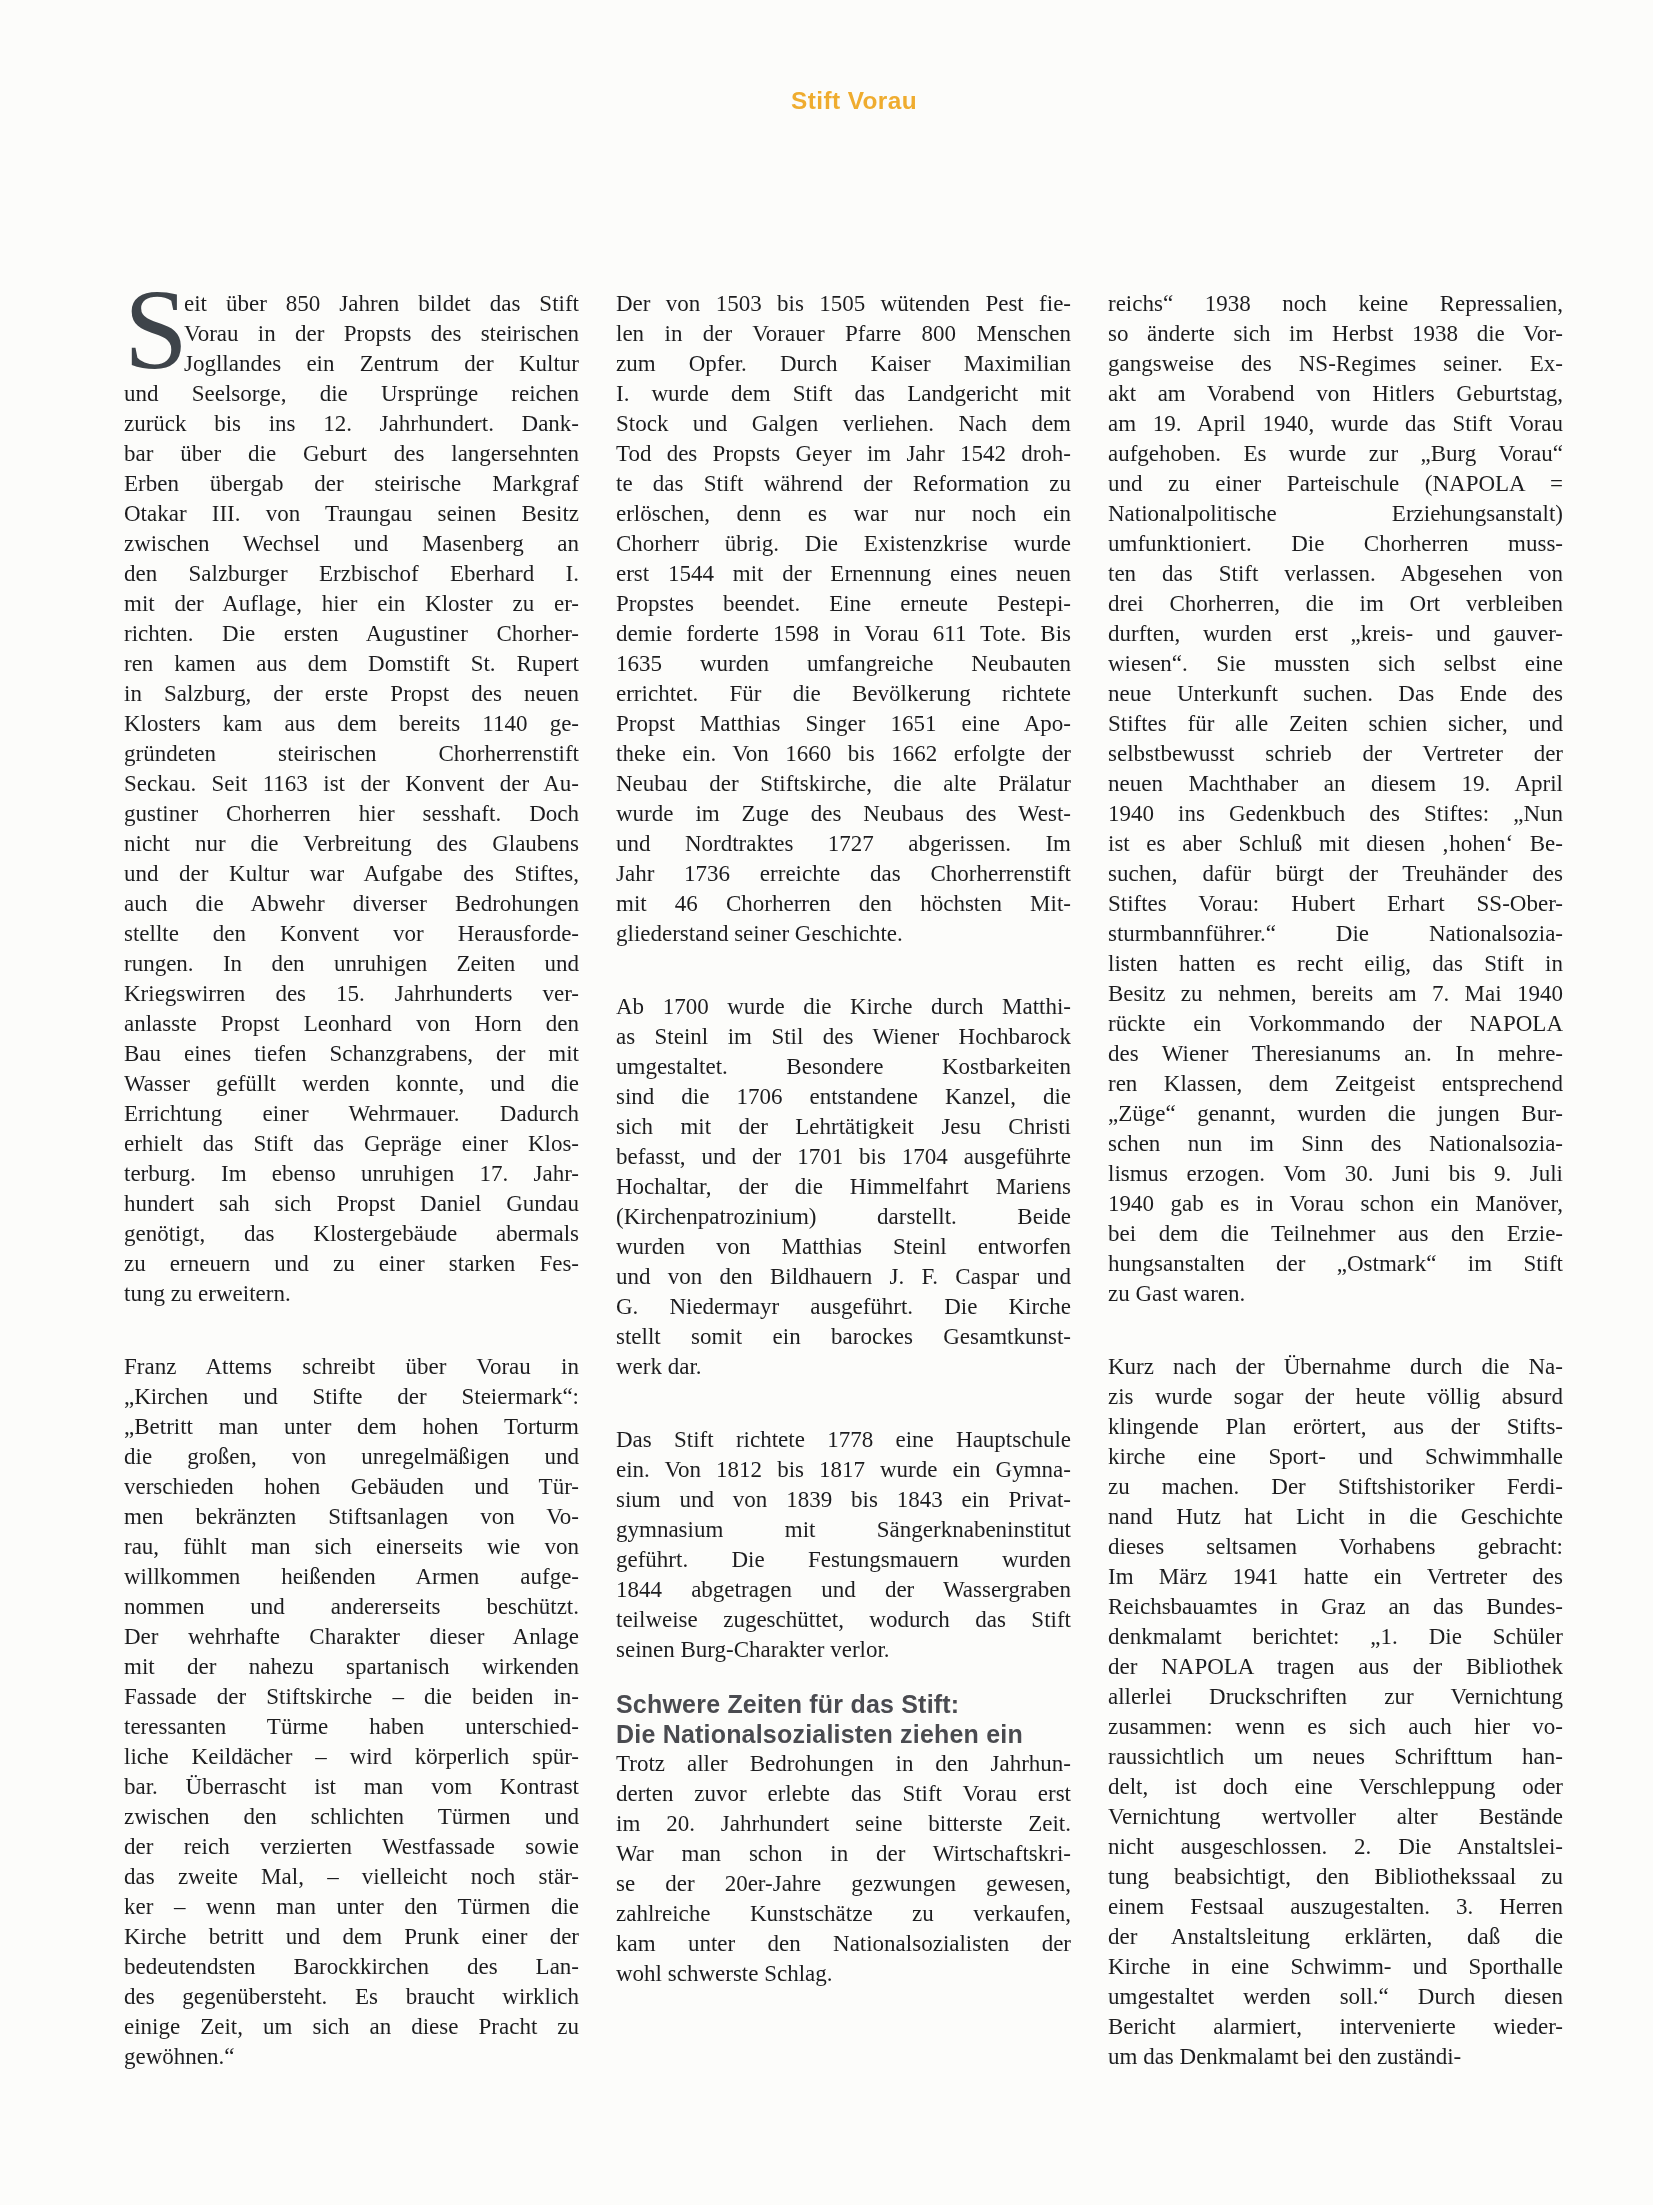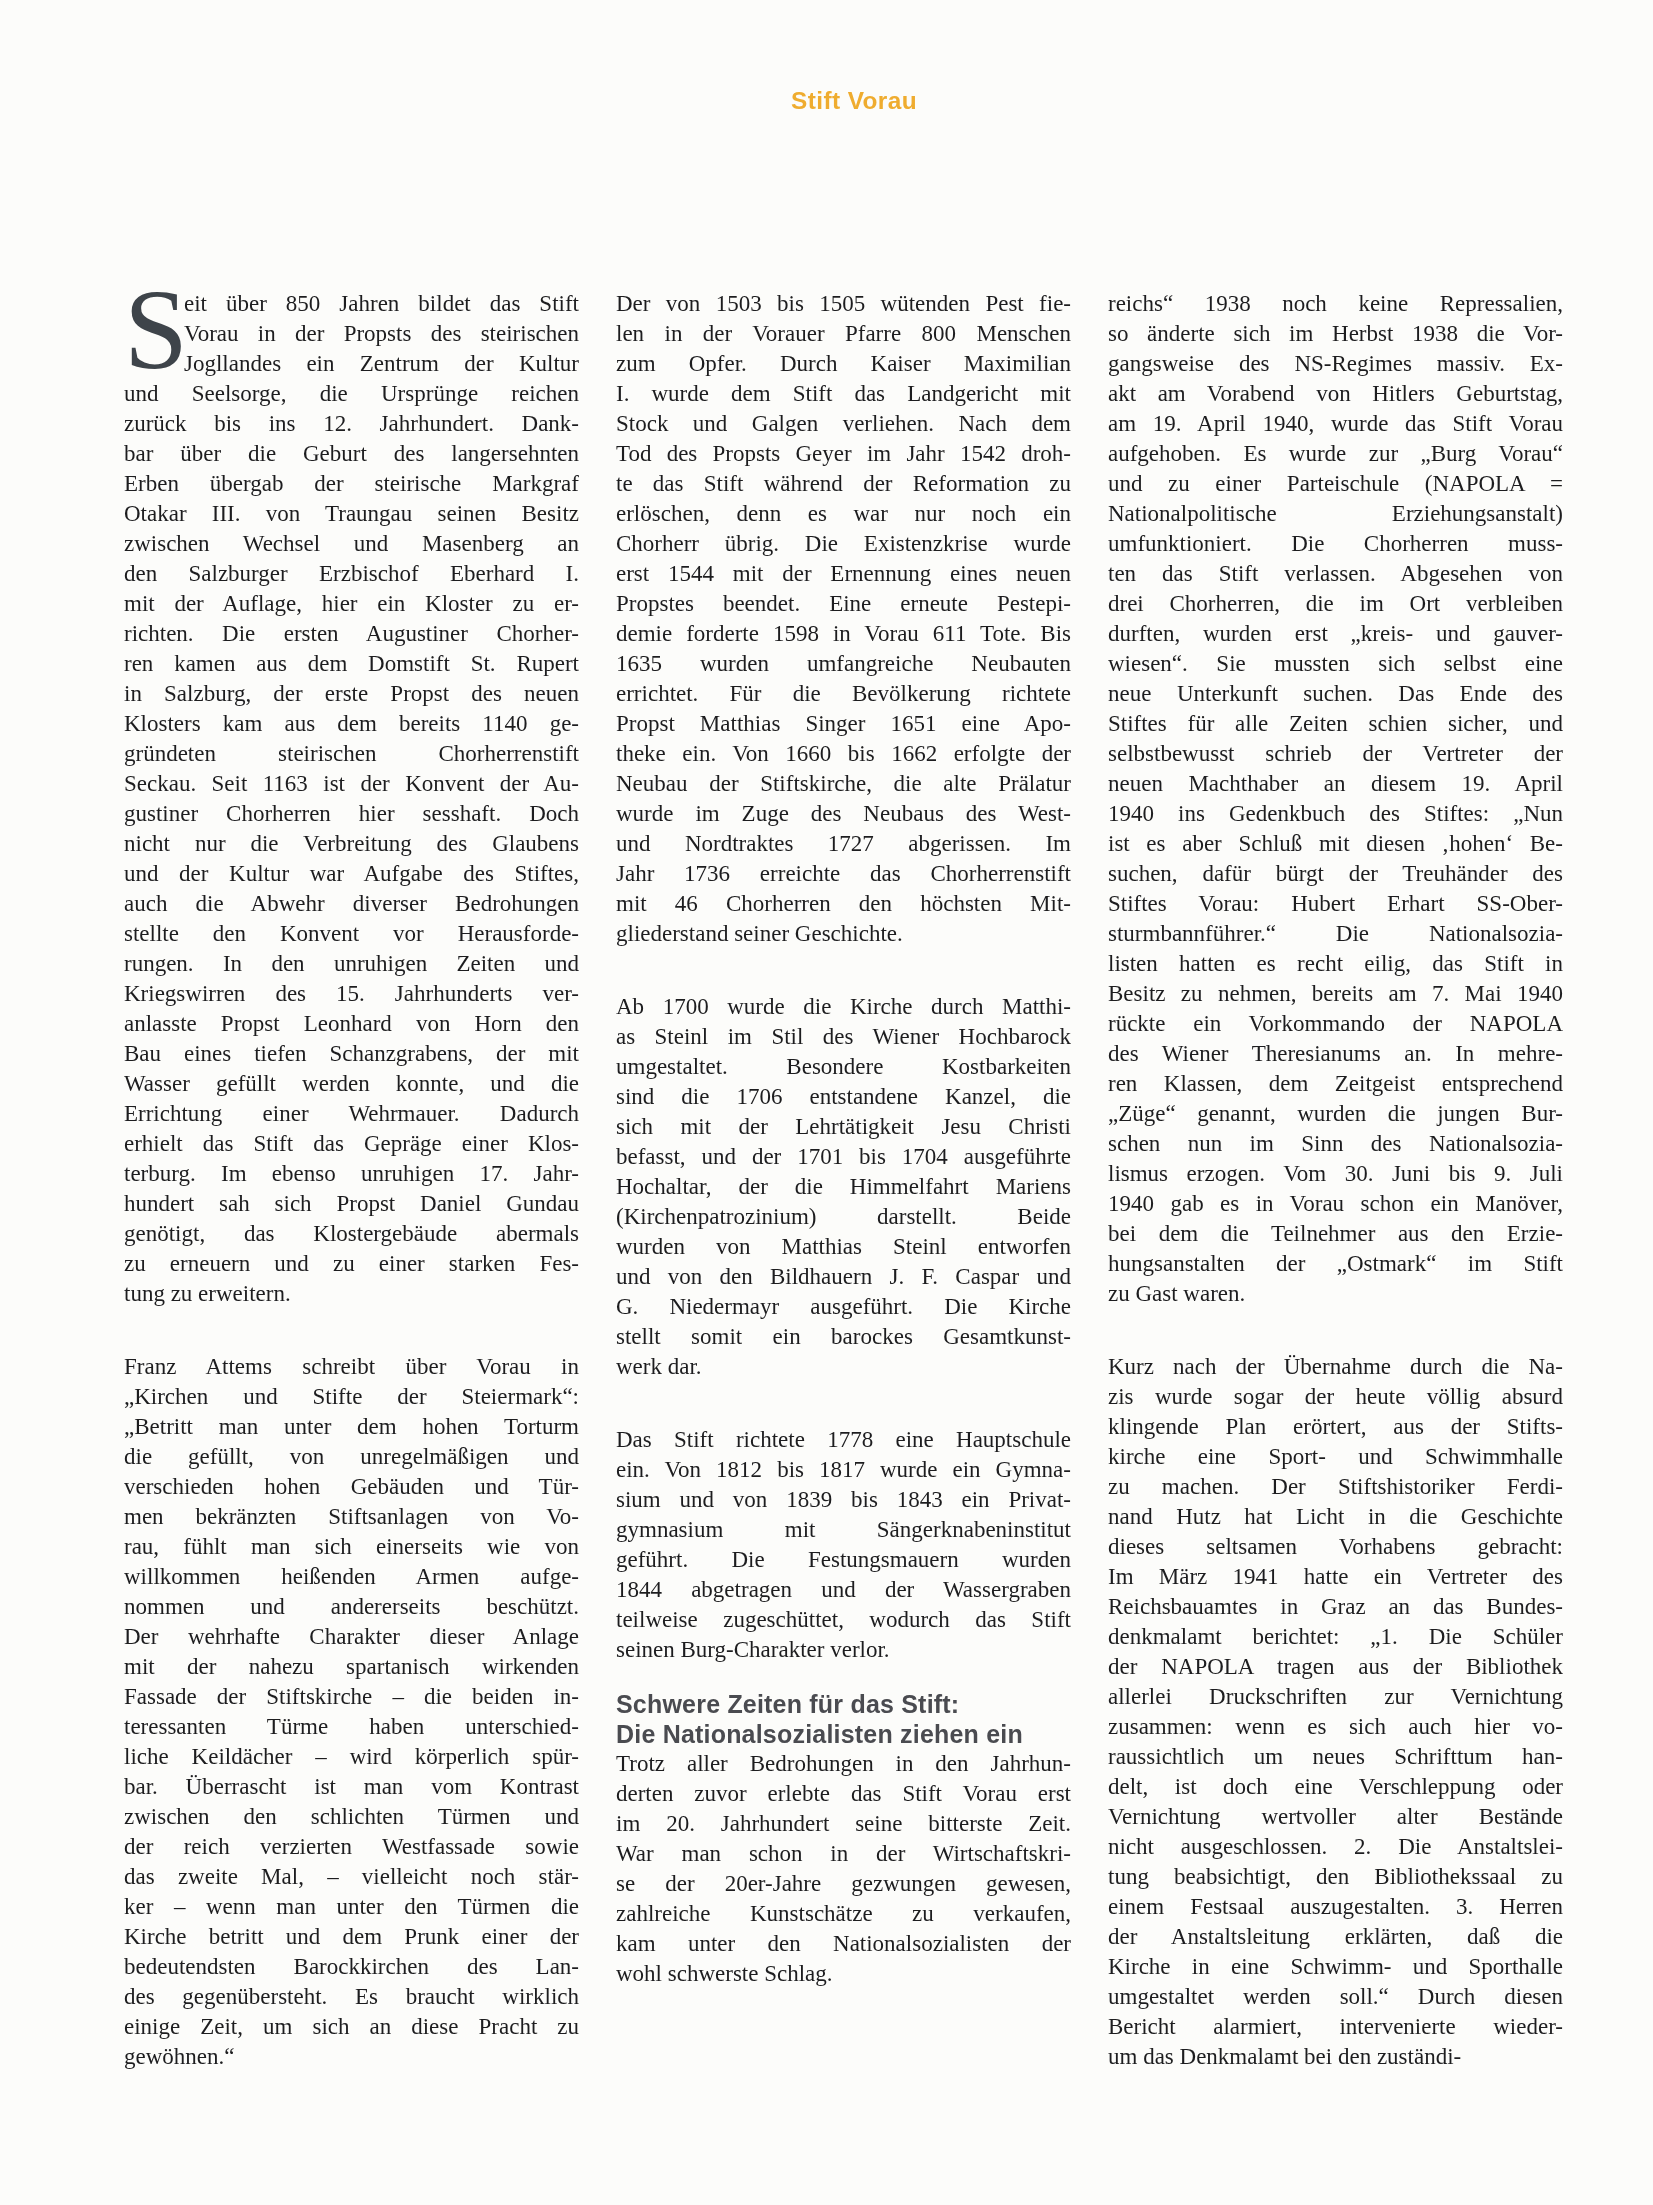--- a/index.html
+++ b/index.html
@@ -111,21 +111,21 @@
         <div class="line">terburg. Im ebenso unruhigen 17. Jahr-</div>
         <div class="line">hundert sah sich Propst Daniel Gundau</div>
         <div class="line">genötigt, das Klostergebäude abermals</div>
         <div class="line">zu erneuern und zu einer starken Fes-</div>
         <div class="line para-end">tung zu erweitern.</div>
       </div>
       <div class="block para">
         <div class="line">Franz Attems schreibt über Vorau in</div>
         <div class="line">„Kirchen und Stifte der Steiermark“:</div>
         <div class="line">„Betritt man unter dem hohen Torturm</div>
-        <div class="line">die gefüllt, von unregelmäßigen und</div>
+        <div class="line">die großen, von unregelmäßigen und</div>
         <div class="line">verschieden hohen Gebäuden und Tür-</div>
         <div class="line">men bekränzten Stiftsanlagen von Vo-</div>
         <div class="line">rau, fühlt man sich einerseits wie von</div>
         <div class="line">willkommen heißenden Armen aufge-</div>
         <div class="line">nommen und andererseits beschützt.</div>
         <div class="line">Der wehrhafte Charakter dieser Anlage</div>
         <div class="line">mit der nahezu spartanisch wirkenden</div>
         <div class="line">Fassade der Stiftskirche – die beiden in-</div>
         <div class="line">teressanten Türme haben unterschied-</div>
         <div class="line">liche Keildächer – wird körperlich spür-</div>
@@ -203,21 +203,21 @@
         <div class="line">se der 20er-Jahre gezwungen gewesen,</div>
         <div class="line">zahlreiche Kunstschätze zu verkaufen,</div>
         <div class="line">kam unter den Nationalsozialisten der</div>
         <div class="line para-end">wohl schwerste Schlag.</div>
       </div>
     </div>
     <div class="column">
       <div class="block para">
         <div class="line">reichs“ 1938 noch keine Repressalien,</div>
         <div class="line">so änderte sich im Herbst 1938 die Vor-</div>
-        <div class="line">gangsweise des NS-Regimes massiv. Ex-</div>
+        <div class="line">gangsweise des NS-Regimes seiner. Ex-</div>
         <div class="line">akt am Vorabend von Hitlers Geburtstag,</div>
         <div class="line">am 19. April 1940, wurde das Stift Vorau</div>
         <div class="line">aufgehoben. Es wurde zur „Burg Vorau“</div>
         <div class="line">und zu einer Parteischule (NAPOLA =</div>
         <div class="line">Nationalpolitische Erziehungsanstalt)</div>
         <div class="line">umfunktioniert. Die Chorherren muss-</div>
         <div class="line">ten das Stift verlassen. Abgesehen von</div>
         <div class="line">drei Chorherren, die im Ort verbleiben</div>
         <div class="line">durften, wurden erst „kreis- und gauver-</div>
         <div class="line">wiesen“. Sie mussten sich selbst eine</div>

